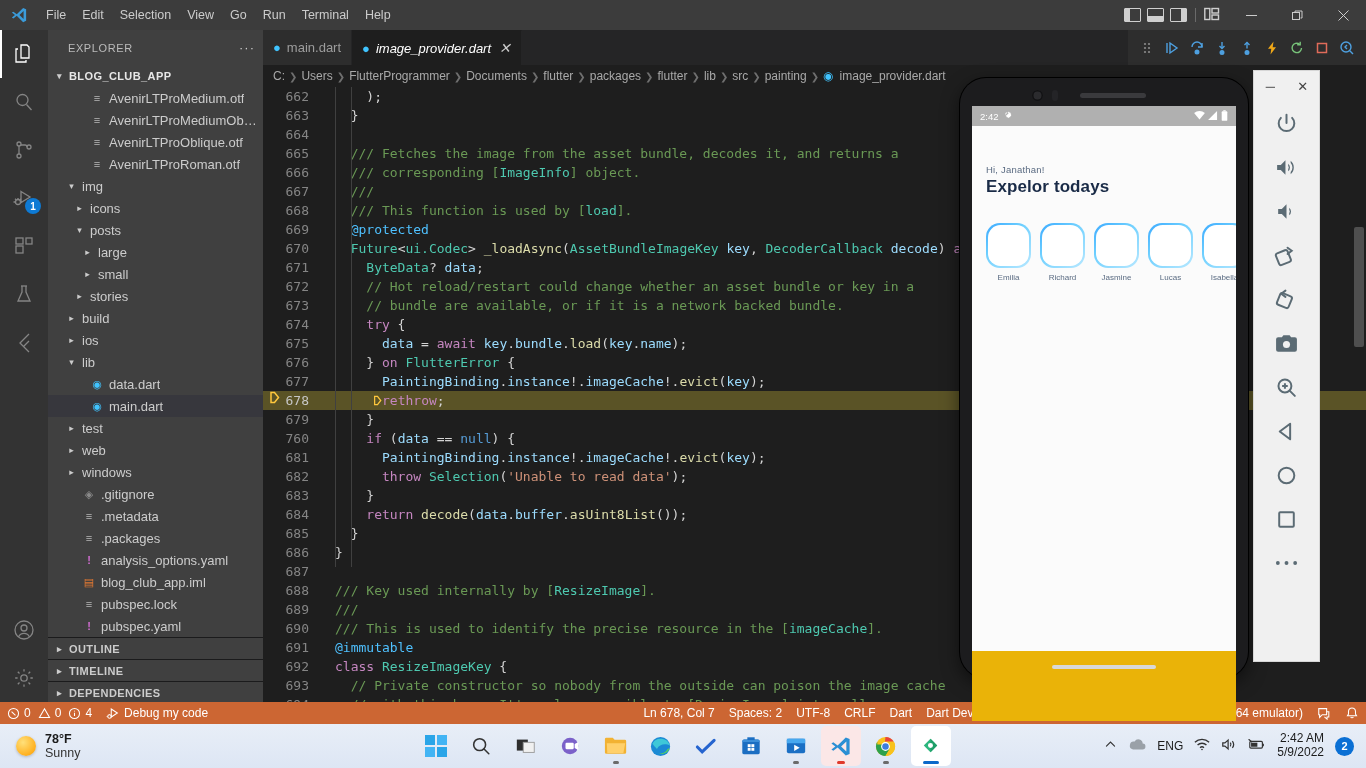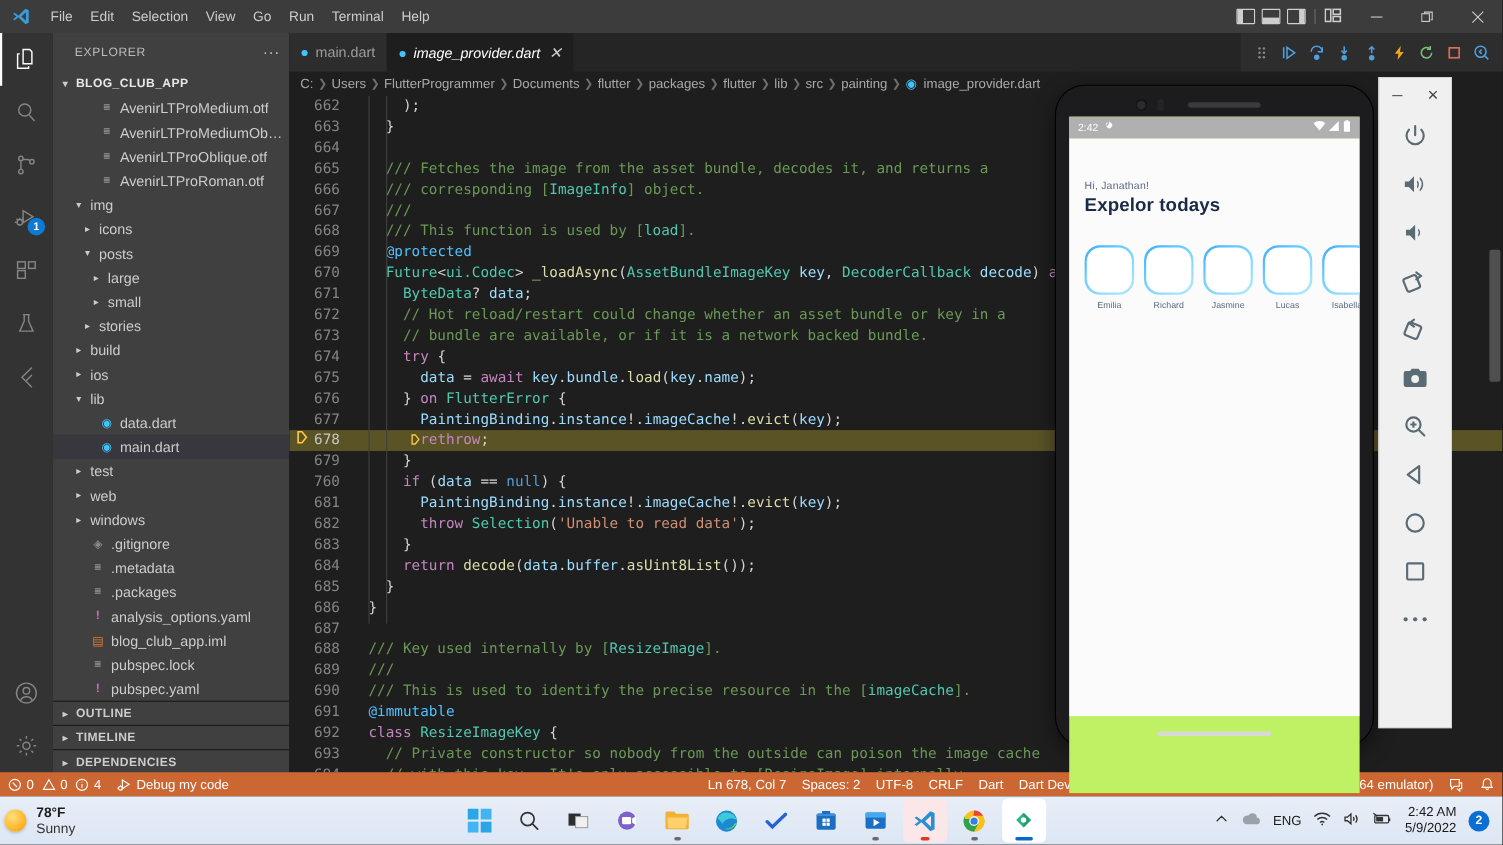--- a/index.html
+++ b/index.html
@@ -155,21 +155,21 @@
     position:absolute; left:960px; top:70px; width:288px; height:622px;
     z-index:20;
   }
   .phone-frame {
     position:absolute; left:0; top:8px; width:288px; height:600px;
     background:#1c1c1e; border-radius:26px;
     box-shadow:0 0 0 1px #000, 0 6px 18px rgba(0,0,0,.55);
   }
   .phone-screen {
     position:absolute; left:12px; top:28px; width:264px; height:615px;
-    background:#bef264; overflow:hidden;
+    background:#eab308; overflow:hidden;
   }
   .phone-notch-cam {
     position:absolute; left:72px; top:12px; width:11px; height:11px;
     background:#2b2b2e; border-radius:50%;
     box-shadow:inset 0 0 0 1.5px #121214;
   }
   .phone-notch-sensor {
     position:absolute; left:92px; top:12px; width:6px; height:11px;
     background:#242427; border-radius:3px;
   }
@@ -214,21 +214,21 @@
     width:100%; height:44px; display:flex; align-items:center; justify-content:center;
     color:#5b6b74;
   }
 
   
   .taskbar {
     position:absolute; left:0; top:724px; width:1366px; height:44px;
     background:linear-gradient(180deg,#e8eef7 0%,#dde6f4 100%);
     display:flex; align-items:center;
   }
-  .weather { display:flex; align-items:center; gap:9px; padding-left:4px; }
+  .weather { display:flex; align-items:center; gap:9px; padding-left:16px; }
   .sun {
     width:20px; height:20px; border-radius:50%;
     background:radial-gradient(circle at 35% 32%, #ffe07a, #ffb01f 70%, #ef9a00);
     box-shadow:0 1px 3px rgba(0,0,0,.22);
   }
   .weather-txt { line-height:1.15; }
   .weather-temp { font-size:12.5px; color:#1b1b1b; font-weight:bold; }
   .weather-cond { font-size:12.5px; color:#333; }
   .tb-center { position:absolute; left:0; width:1366px; display:flex; justify-content:center; gap:5px; }
   .tb-app {

